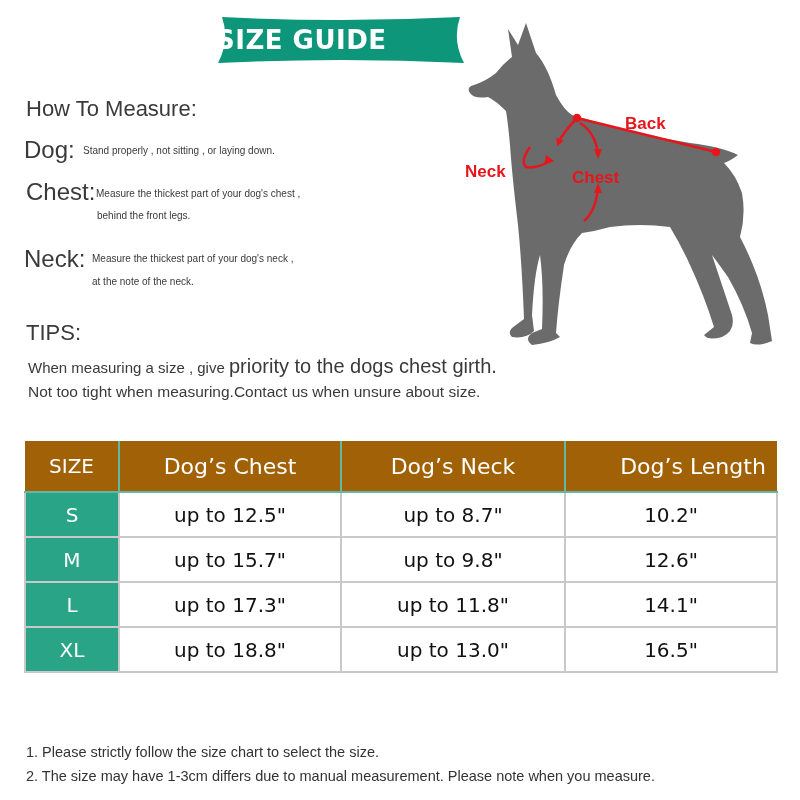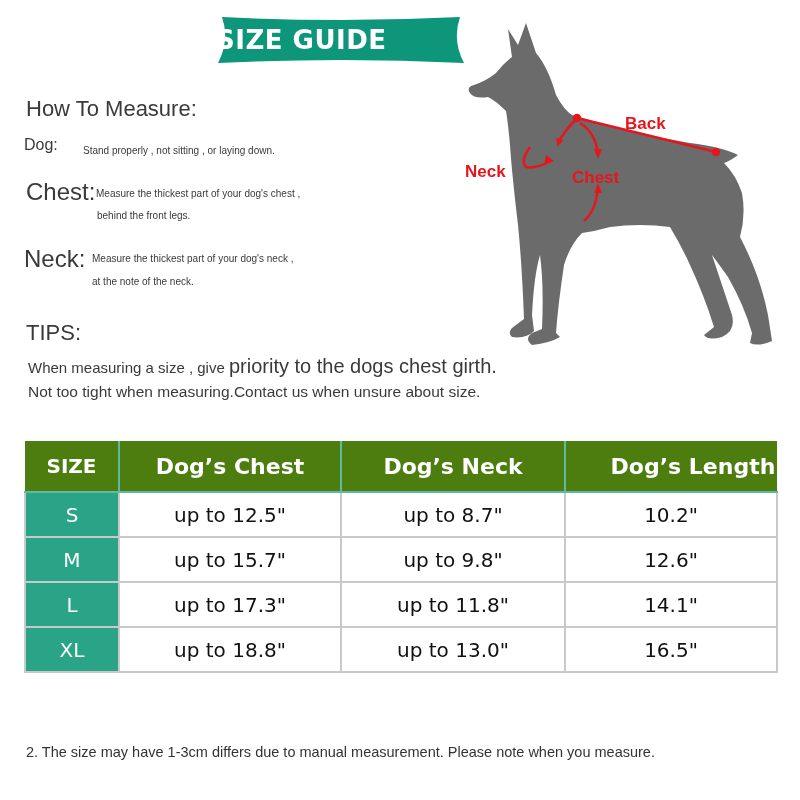--- a/index.html
+++ b/index.html
@@ -9,40 +9,40 @@
   .banner-text { position:absolute; left:0; top:0; width:250px; height:50px; line-height:50px; text-align:left; color:#fff; font-family:"DejaVu Sans", sans-serif; font-size:26px; font-weight:bold; letter-spacing:0.5px; }
   .howto { position:absolute; left:26px; top:96px; font-size:22px; color:#3a3a3a; }
   .row-label { position:absolute; font-size:22px; color:#3a3a3a; }
   .row-text { position:absolute; font-size:10px; color:#3a3a3a; line-height:22px; }
   .tips-title { position:absolute; left:26px; top:320px; font-size:22px; color:#3a3a3a; }
   .tip1 { position:absolute; left:28px; top:355px; font-size:15px; color:#3a3a3a; white-space:nowrap; }
   .tip1 .big { font-size:20px; }
   .tip2 { position:absolute; left:28px; top:383px; font-size:15.5px; color:#3a3a3a; white-space:nowrap; }
   .dog { position:absolute; left:460px; top:15px; }
   table.size { position:absolute; left:24px; top:441px; border-collapse:collapse; width:754px; font-family:"DejaVu Sans", sans-serif; }
-  table.size th { background:#4d7c0f; color:#fff; font-weight:bold; font-size:22px; height:48px; border:2px solid #5fb9a4; border-top:none; }
+  table.size th { background:#a16207; color:#fff; font-weight:normal; font-size:22px; height:48px; border:2px solid #5fb9a4; border-top:none; }
   table.size th:first-child { border-left:none; font-size:20px; }
   table.size th:last-child { border-right:none;padding-left:44px; }
   table.size td { height:41px; border:2.5px solid #c9c9c9; text-align:center; font-size:20px; color:#111; background:#fff; }
   table.size td.sz { background:#2aa487; color:#fff; width:90px; border-color:#c9c9c9; }
   .notes { position:absolute; left:26px; top:740px; font-size:14.5px; color:#333; line-height:24px; font-family:"Liberation Sans", sans-serif; }
 </style>
 </head>
 <body>
 
 <div class="banner">
   <svg width="250" height="50" viewBox="0 0 250 50">
     <path d="M6,2 Q125,8 244,2 Q236,25 248,48 Q125,42 2,48 Q14,25 6,2 Z" fill="#0d967a"></path>
   </svg>
   <div class="banner-text">SIZE GUIDE</div>
 </div>
 
 <div class="howto">How To Measure:</div>
 
-<div class="row-label" style="left:24px;top:136px;font-size:16px;">Dog:</div>
+<div class="row-label" style="left:24px;top:136px;font-size:24px;">Dog:</div>
 <div class="row-text" style="left:83px;top:140px;">Stand properly , not sitting , or laying down.</div>
 
 <div class="row-label" style="left:26px;top:178px;font-size:24px;">Chest:</div>
 <div class="row-text" style="left:96px;top:183px;">Measure the thickest part of your dog's chest ,</div>
 <div class="row-text" style="left:97px;top:205px;">behind the front legs.</div>
 
 <div class="row-label" style="left:24px;top:245px;font-size:24px;">Neck:</div>
 <div class="row-text" style="left:92px;top:248px;">Measure the thickest part of your dog's neck ,</div>
 <div class="row-text" style="left:92px;top:271px;">at the note of the neck.</div>
 
@@ -115,14 +115,15 @@
     <tr>
       <td class="sz">XL</td>
       <td>up to 18.8"</td>
       <td>up to 13.0"</td>
       <td>16.5"</td>
     </tr>
   </tbody>
 </table>
 
 <div class="notes">
+  <div>1. Please strictly follow the size chart to select the size.</div>
   <div>2. The size may have 1-3cm differs due to manual measurement. Please note when you measure.</div>
 </div>
 
 </body></html>

